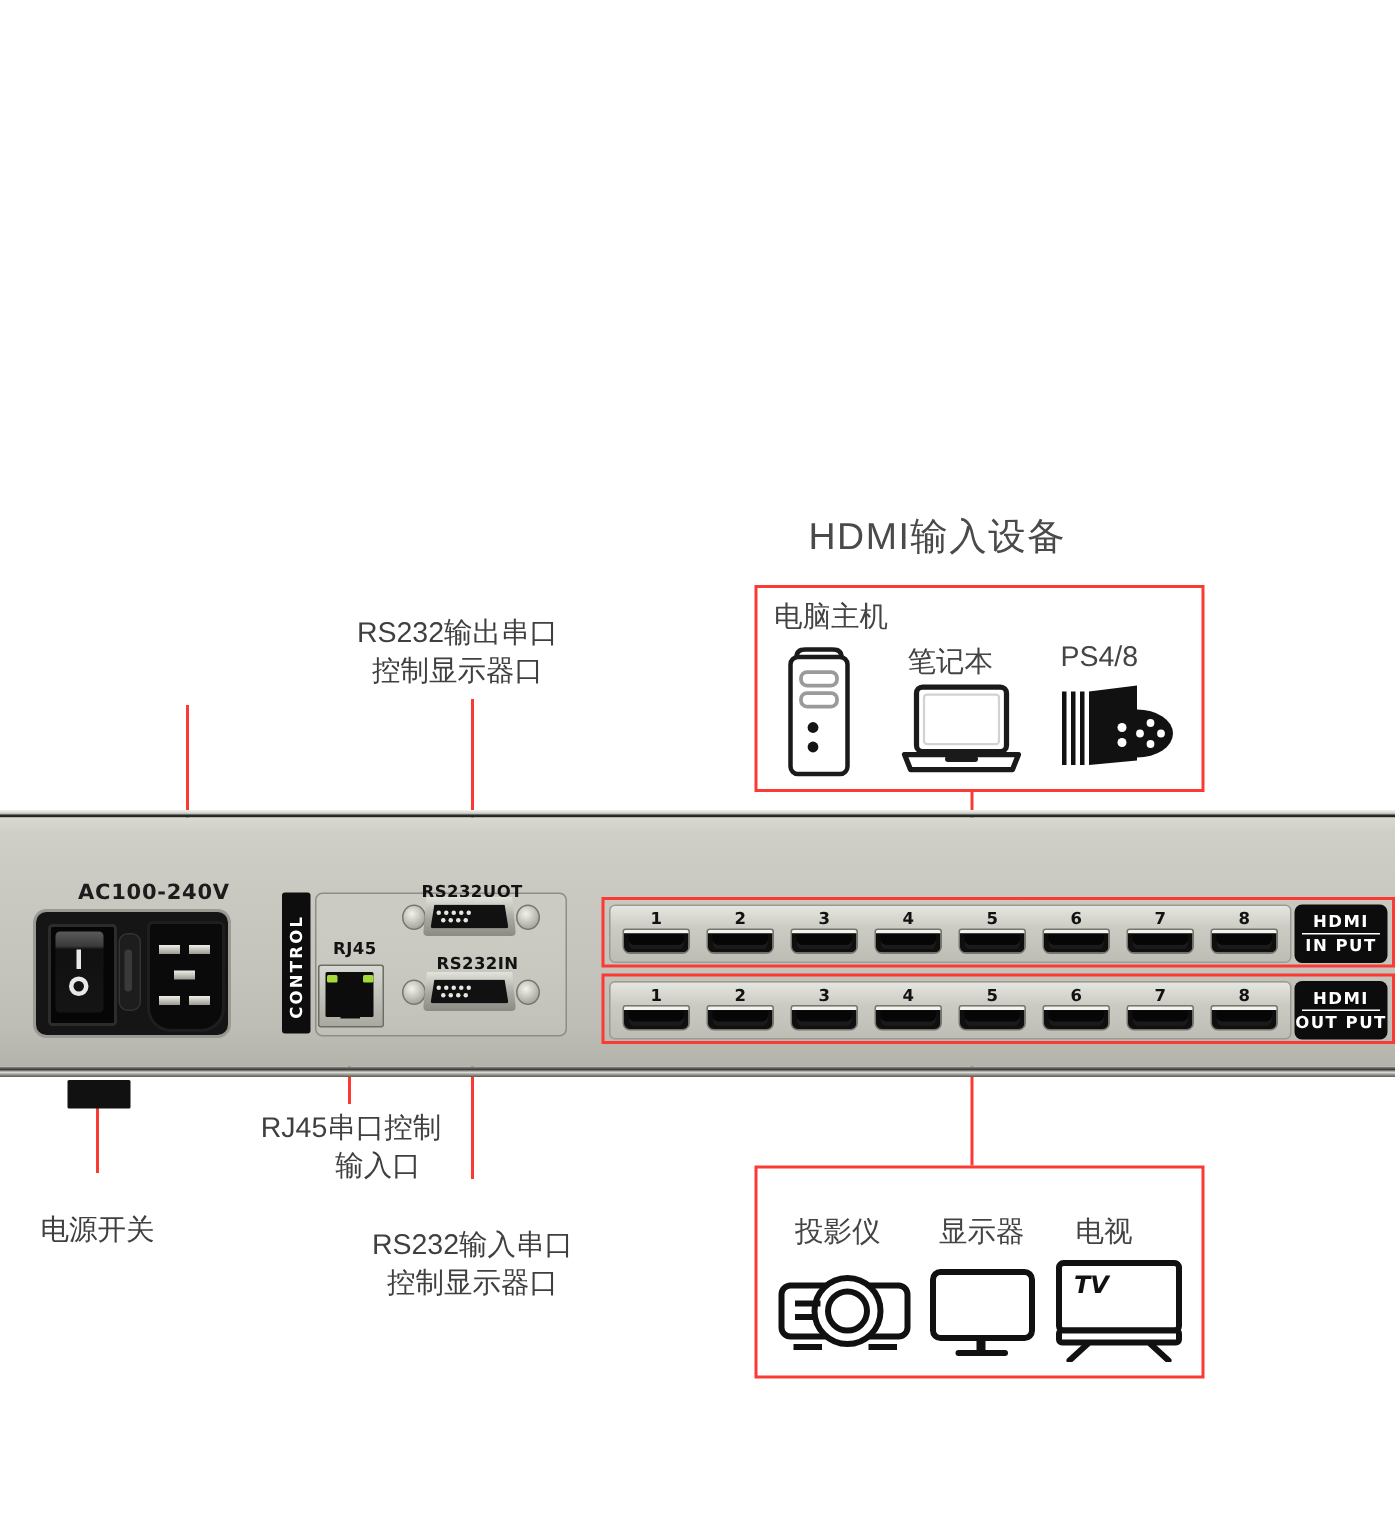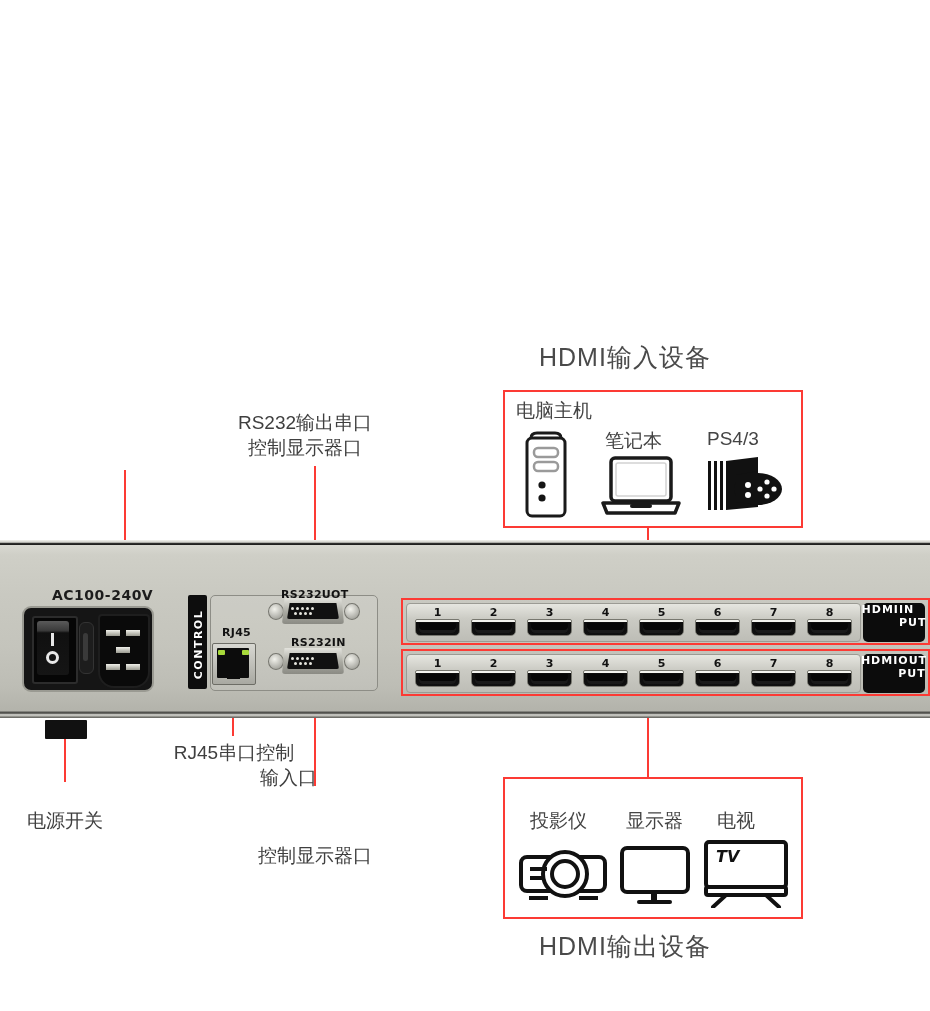--- a/index.html
+++ b/index.html
@@ -244,21 +244,21 @@
     box-shadow:inset 0 -3px 0 #1a1a1a;
   }
   .hdmi-num{
     position:absolute;top:2px;width:45px;text-align:center;
     font-size:11px;font-weight:bold;color:#121212;
     font-family:"DejaVu Sans","Liberation Sans",sans-serif;
   }
   .hdmi-tag{
     position:absolute;right:3px;top:3px;width:62px;height:39px;
     background:#0c0c0c;border-radius:5px;box-sizing:border-box;
-    display:flex;justify-content:center;
+    display:flex;flex-direction:column;align-items:center;justify-content:center;
   }
   .hdmi-tag b{
     color:#fff;font-size:11px;font-weight:bold;letter-spacing:1px;line-height:13px;
     font-family:"DejaVu Sans","Liberation Sans",sans-serif;
   }
   .hdmi-tag .sep{width:52px;height:1px;background:#fff;margin:1px 0;}
 
   
   .icon-box{position:absolute;font-style:italic;}
 </style>
@@ -287,21 +287,21 @@
   <div class="dev-label" style="left:605px;top:428px;">笔记本</div>
   <div class="icon-box" style="left:600px;top:455px;">
     <svg width="82" height="62" viewBox="0 0 82 62">
       <rect x="11" y="3" width="60" height="43" rx="4" fill="#fff" stroke="#1a1a1a" stroke-width="3.5"></rect>
       <rect x="16" y="8" width="50" height="33" rx="2" fill="#fff" stroke="#d2d2d2" stroke-width="1.5"></rect>
       <path d="M3 48 L79 48 L75 58 L7 58 Z" fill="#fff" stroke="#1a1a1a" stroke-width="3.5" stroke-linejoin="round"></path>
       <rect x="30" y="49" width="22" height="4" rx="2" fill="#1a1a1a"></rect>
     </svg>
   </div>
 
-  <div class="dev-label" style="left:707px;top:428px;">PS4/3</div>
+  <div class="dev-label" style="left:707px;top:428px;">PS4/8</div>
   <div class="icon-box" style="left:706px;top:455px;">
     <svg width="76" height="62" viewBox="0 0 76 62">
       <rect x="2" y="6" width="3" height="49" fill="#111"></rect>
       <rect x="8" y="6" width="3" height="49" fill="#111"></rect>
       <rect x="14" y="6" width="3" height="49" fill="#111"></rect>
       <path d="M20 6 L52 2 L52 52 L20 55 Z" fill="#111"></path>
       <ellipse cx="52" cy="34" rx="24" ry="16" fill="#111"></ellipse>
       <path d="M30 20 L52 16 L52 50 L30 47 Z" fill="#111"></path>
       <circle cx="42" cy="30" r="3" fill="#fff"></circle>
       <circle cx="42" cy="40" r="3" fill="#fff"></circle>
@@ -342,38 +342,38 @@
   <div class="icon-box" style="left:703px;top:840px;">
     <svg width="86" height="68" viewBox="0 0 86 68">
       <rect x="3" y="2" width="80" height="45" rx="3" fill="#fff" stroke="#111" stroke-width="4"></rect>
       <rect x="3" y="47" width="80" height="8" rx="2" fill="#fff" stroke="#111" stroke-width="4"></rect>
       <text x="13" y="22" font-family="DejaVu Sans, sans-serif" font-size="16" font-weight="bold" fill="#111">TV</text>
       <path d="M22 56 L10 67" stroke="#111" stroke-width="4" stroke-linecap="round"></path>
       <path d="M64 56 L76 67" stroke="#111" stroke-width="4" stroke-linecap="round"></path>
     </svg>
   </div>
 
-  <div class="sect-title" id="hdmi-out-title">HDMI输出设备</div>
 
   <div class="red-line" style="left:647px;top:696px;width:2px;height:81px;"></div>
 
   <div class="red-line" style="left:124px;top:470px;width:2px;height:138px;"></div>
 
   <div class="callout" style="left:180px;top:410px;width:250px;text-align:center;">RS232输出串口</div>
   <div class="callout" style="left:180px;top:435px;width:250px;">控制显示器口</div>
   <div class="red-line" style="left:314px;top:466px;width:2px;height:138px;"></div>
 
   <div class="red-line" style="left:64px;top:720px;width:2px;height:62px;"></div>
   <div class="callout" style="left:0px;top:808px;width:130px;">电源开关</div>
 
   <div class="red-line" style="left:232px;top:686px;width:2px;height:50px;"></div>
   <div class="callout" style="left:145px;top:740px;width:178px;">RJ45串口控制</div>
-  <div class="callout" style="left:139px;top:765px;width:178px;text-align:right;">输入口</div>
+  <div class="callout" style="left:163px;top:765px;width:178px;">输入口</div>
 
   <div class="red-line" style="left:314px;top:686px;width:2px;height:100px;"></div>
+  <div class="callout" style="left:225px;top:818px;width:180px;">RS232输入串口</div>
   <div class="callout" style="left:225px;top:843px;width:180px;">控制显示器口</div>
 
   <div id="device-chassis">
     <div class="chassis-top-edge"></div>
     <div class="chassis-face"></div>
     <div class="chassis-bottom-edge"></div>
   </div>
   <div class="chassis-foot"></div>
 
   <div id="ac-label">AC100-240V</div>

